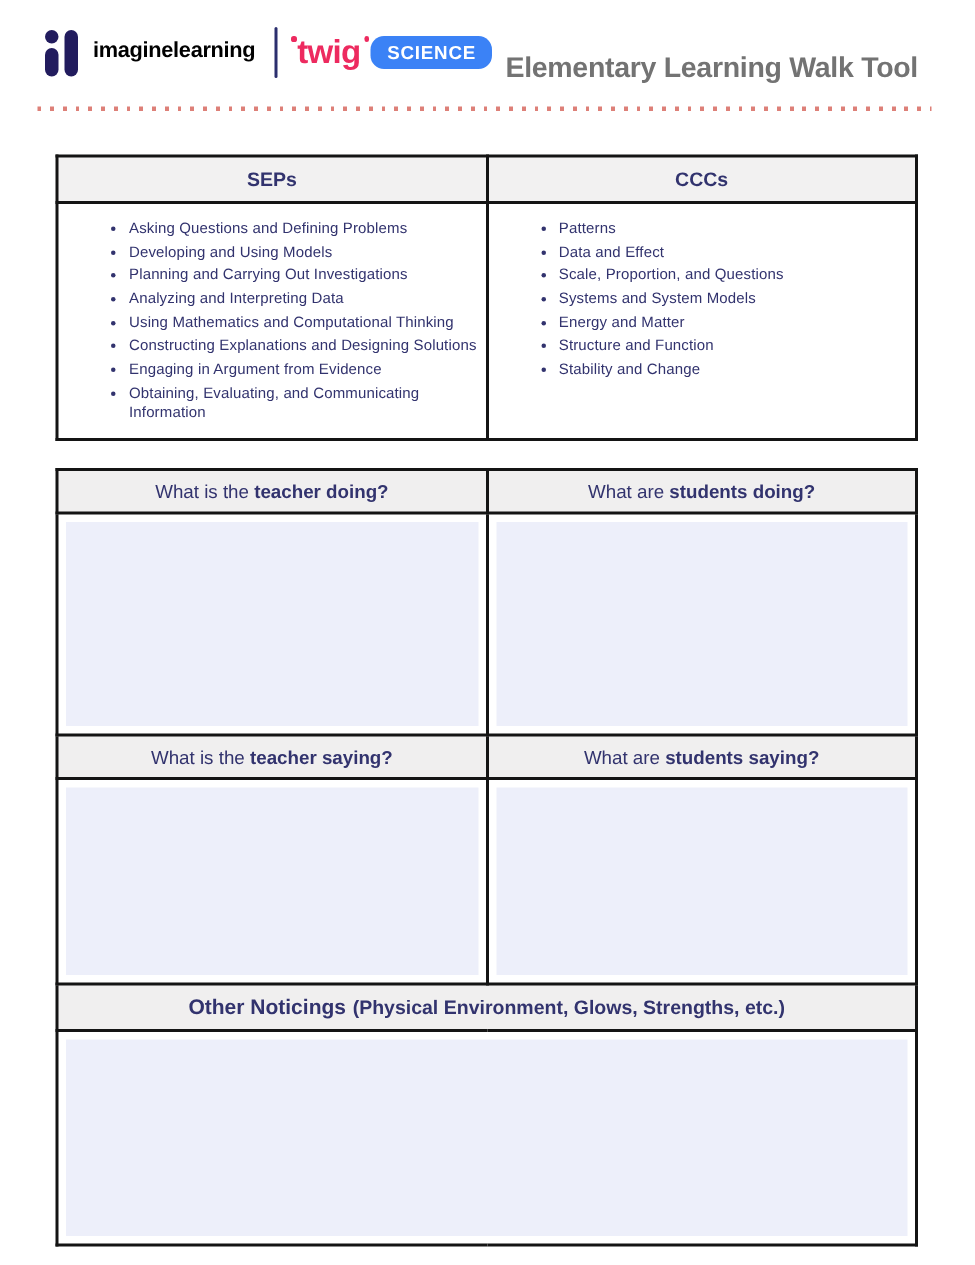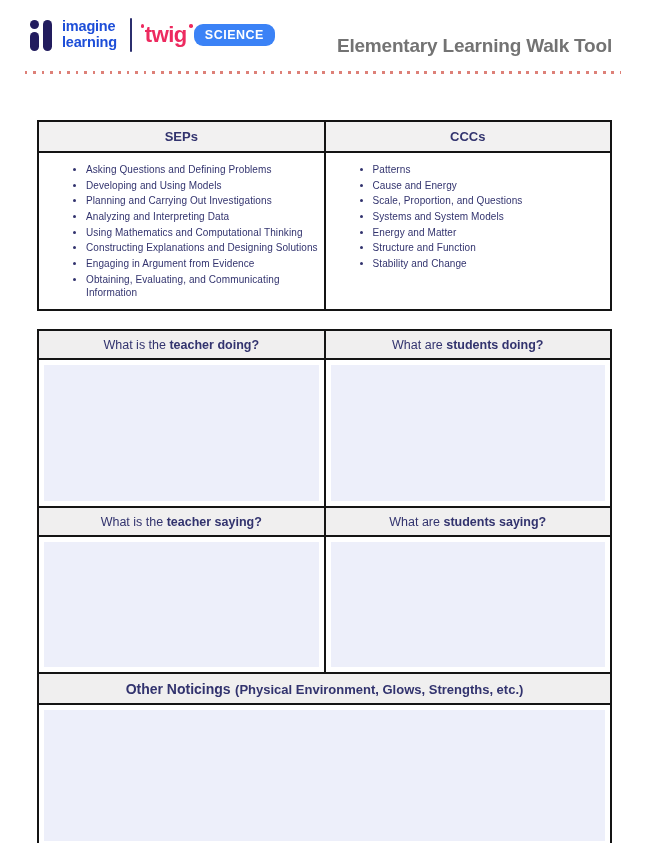--- a/index.html
+++ b/index.html
@@ -33,22 +33,22 @@
     position: absolute; left: 0; top: 13px;
     width: 9px; height: 19px; border-radius: 5px;
     background: #221C5E;
   }
   .il-bar-tall {
     position: absolute; left: 13px; top: 1px;
     width: 9px; height: 31px; border-radius: 5px;
     background: #221C5E;
   }
   .il-text {
-    display: flex; flex-direction: column;
-    color: #1d4ed8; font-weight: bold;
+    display: flex; flex-direction: row;
+    color: #000000; font-weight: bold;
     font-size: 14.5px; line-height: 1.08;
     letter-spacing: -0.2px;
   }
   .brand-sep {
     width: 2px; height: 34px; background: #2B2E6E;
     border-radius: 1px;
   }
   .twig-logo { display: flex; align-items: flex-start; gap: 7px; }
   .twig-word {
     position: relative;
@@ -90,21 +90,21 @@
   
   table {
     border-collapse: collapse;
     width: 575px;
     margin-left: 37px;
     table-layout: fixed;
   }
   th, td { border: 2px solid #141414; }
 
   
-  .ref-table { margin-top: 46px; padding-left: 36px; }
+  .ref-table { margin-top: 29px; padding-left: 36px; }
   .ref-table th {
     height: 31px;
     background: #F2F1F1;
     color: #32336E;
     font-size: 13px;
     font-weight: bold;
     text-align: center;
   }
   .ref-table td { vertical-align: top; background: #ffffff; height: 130px; }
   .ref-table ul {
@@ -182,21 +182,21 @@
           <li>Analyzing and Interpreting Data</li>
           <li>Using Mathematics and Computational Thinking</li>
           <li>Constructing Explanations and Designing Solutions</li>
           <li>Engaging in Argument from Evidence</li>
           <li>Obtaining, Evaluating, and Communicating Information</li>
         </ul>
       </td>
       <td>
         <ul>
           <li>Patterns</li>
-          <li>Cause and Energy</li>
+          <li>Data and Effect</li>
           <li>Scale, Proportion, and Questions</li>
           <li>Systems and System Models</li>
           <li>Energy and Matter</li>
           <li>Structure and Function</li>
           <li>Stability and Change</li>
         </ul>
       </td>
     </tr>
   </tbody>
     </table>

